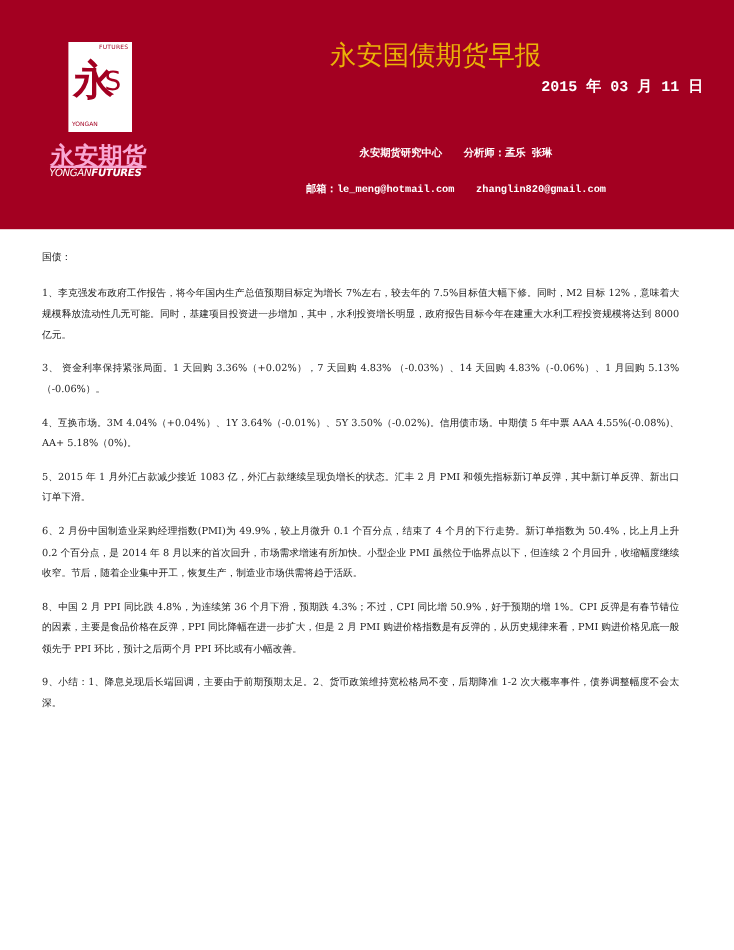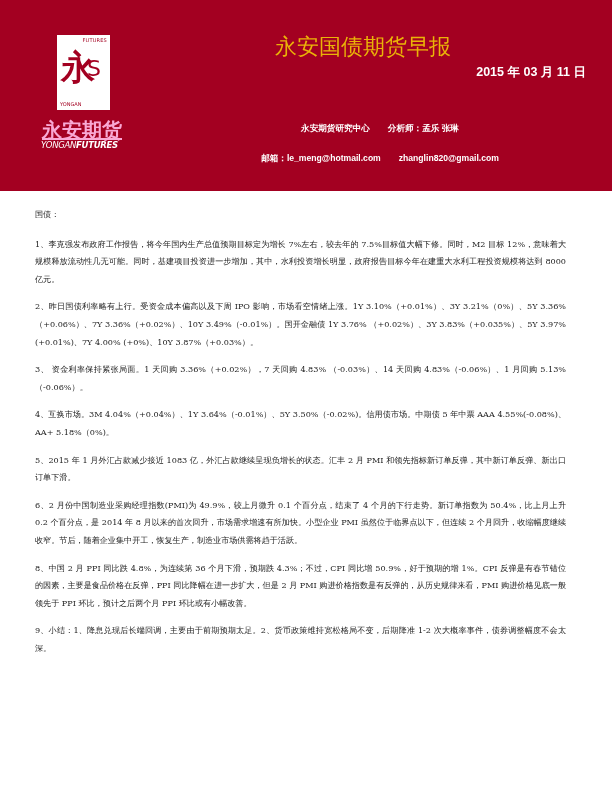--- a/index.html
+++ b/index.html
@@ -109,32 +109,32 @@
       font-family: "DejaVu Sans", sans-serif;
       font-size: 22px;
       color: #eab308;
       line-height: 28px;
       white-space: nowrap;
     }
     .date {
       position: absolute;
       right: 26px;
       top: 64px;
-      font-family: Liberation Sans, sans-serif;
+      font-family: Liberation Mono, monospace;
       font-weight: bold;
       font-size: 12.5px;
       color: #ffffff;
       white-space: nowrap;
     }
     .contact {
       position: absolute;
       left: 230px;
       width: 300px;
       text-align: center;
-      font-family: Liberation Sans, sans-serif;
+      font-family: Liberation Mono, monospace;
       font-weight: bold;
       font-size: 8.6px;
       color: #ffffff;
       white-space: nowrap;
       line-height: 11px;
     }
     .contact.line1 { top: 123px; }
     .contact.line2 { top: 138px; }
     .contact.line3 { top: 153px; }
     .contact .gap { display: inline-block; width: 18px; }
@@ -177,20 +177,19 @@
     <span>永安期货研究中心</span><span class="gap"></span><span>分析师：孟乐 张琳</span>
   </div>
   <div class="contact line3">
     <span>邮箱：</span><span>le_meng@hotmail.com</span><span class="gap"></span><span>zhanglin820@gmail.com</span>
   </div>
 </div>
 
 <div class="content">
   <p class="section-head">国债：</p>
   <p>1、李克强发布政府工作报告，将今年国内生产总值预期目标定为增长 7%左右，较去年的 7.5%目标值大幅下修。同时，M2 目标 12%，意味着大规模释放流动性几无可能。同时，基建项目投资进一步增加，其中，水利投资增长明显，政府报告目标今年在建重大水利工程投资规模将达到 8000 亿元。</p>
-  <p>2、昨日国债利率略有上行。受资金成本偏高以及下周 IPO 影响，市场看空情绪上涨。1Y 3.10%（+0.01%）、3Y 3.21%（0%）、5Y 3.36%（+0.06%）、7Y 3.36%（+0.02%）、10Y 3.49%（-0.01%）。国开金融债 1Y 3.76% （+0.02%）、3Y 3.83%（+0.035%）、5Y 3.97%(+0.01%)、7Y 4.00% (+0%)、10Y 3.87%（+0.03%）。</p>
   <p>3、 资金利率保持紧张局面。1 天回购 3.36%（+0.02%），7 天回购 4.83% （-0.03%）、14 天回购 4.83%（-0.06%）、1 月回购 5.13%（-0.06%）。</p>
   <p>4、互换市场。3M 4.04%（+0.04%）、1Y 3.64%（-0.01%）、5Y 3.50%（-0.02%)。信用债市场。中期债 5 年中票 AAA 4.55%(-0.08%)、AA+ 5.18%（0%)。</p>
   <p>5、2015 年 1 月外汇占款减少接近 1083 亿，外汇占款继续呈现负增长的状态。汇丰 2 月 PMI 和领先指标新订单反弹，其中新订单反弹、新出口订单下滑。</p>
   <p>6、2 月份中国制造业采购经理指数(PMI)为 49.9%，较上月微升 0.1 个百分点，结束了 4 个月的下行走势。新订单指数为 50.4%，比上月上升 0.2 个百分点，是 2014 年 8 月以来的首次回升，市场需求增速有所加快。小型企业 PMI 虽然位于临界点以下，但连续 2 个月回升，收缩幅度继续收窄。节后，随着企业集中开工，恢复生产，制造业市场供需将趋于活跃。</p>
   <p>8、中国 2 月 PPI 同比跌 4.8%，为连续第 36 个月下滑，预期跌 4.3%；不过，CPI 同比增 50.9%，好于预期的增 1%。CPI 反弹是有春节错位的因素，主要是食品价格在反弹，PPI 同比降幅在进一步扩大，但是 2 月 PMI 购进价格指数是有反弹的，从历史规律来看，PMI 购进价格见底一般领先于 PPI 环比，预计之后两个月 PPI 环比或有小幅改善。</p>
   <p>9、小结：1、降息兑现后长端回调，主要由于前期预期太足。2、货币政策维持宽松格局不变，后期降准 1-2 次大概率事件，债券调整幅度不会太深。</p>
 </div>
 
 </body></html>

